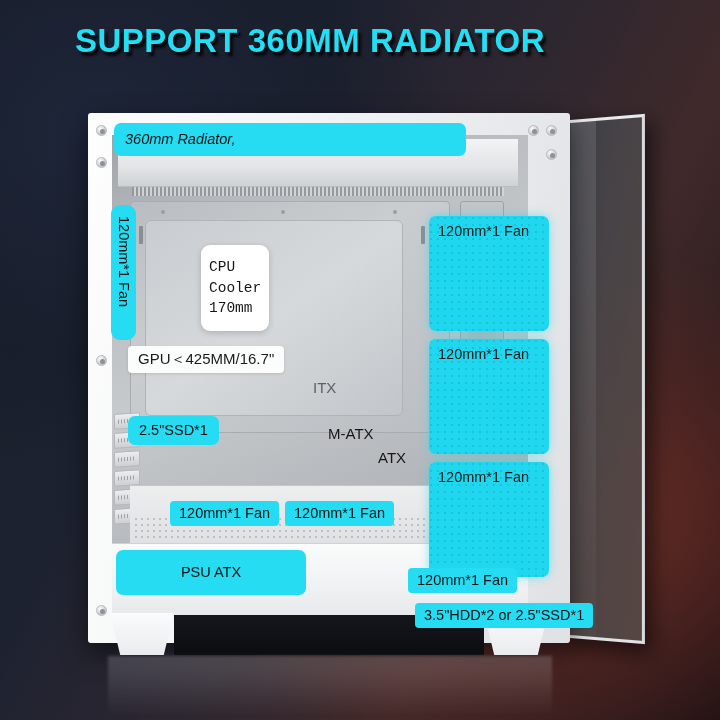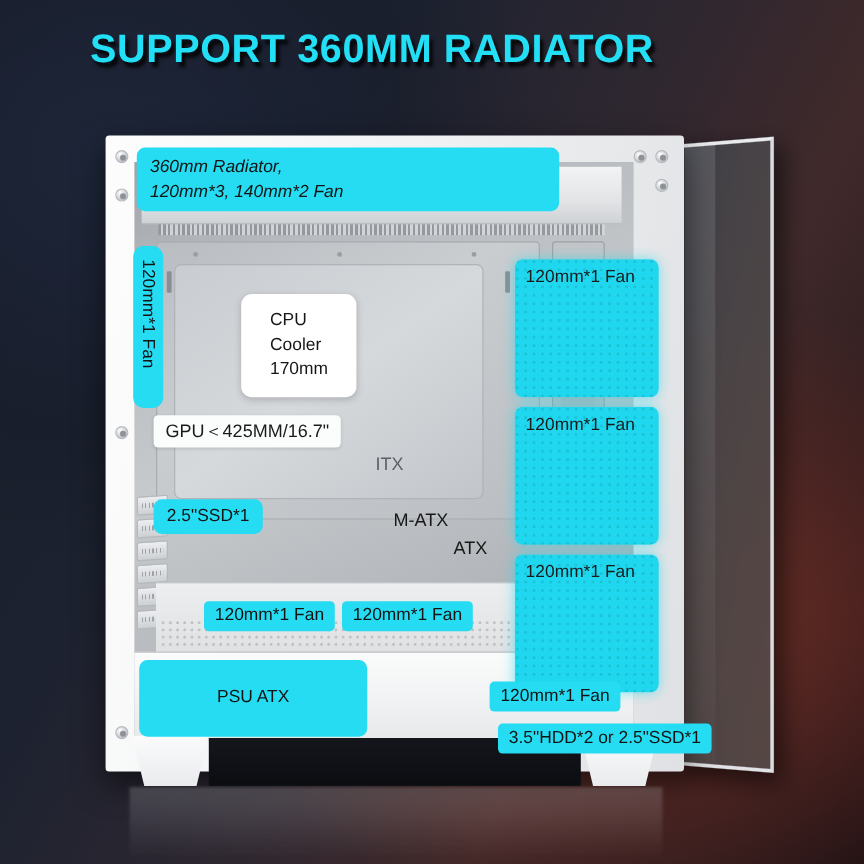--- a/index.html
+++ b/index.html
@@ -188,22 +188,23 @@
 
   
   .wchip {
     position:absolute; background:#fbfcfc; color:#1a1a1a;
     font-size:15px; padding:4px 10px; border-radius:4px; white-space:nowrap;
     box-shadow:0 1px 3px rgba(0,0,0,0.12);
   }
   .cpubox {
     position:absolute; background:#fff; border-radius:9px;
     font-size:14.5px; color:#161616; line-height:1.42;
-    padding:12px 24px; white-space:nowrap;
+    padding:12px 8px; white-space:nowrap;
     box-shadow:0 2px 6px rgba(0,0,0,0.18);
+    font-family:Liberation Mono, monospace;
   }
   
   .ff {
     position:absolute; font-size:15px; color:#171717; white-space:nowrap;text-align:center;
   }
   .ff.ghost { color:#5d6166; }
 </style>
 </head>
 <body>
 
@@ -268,21 +269,20 @@
     </div>
     <div class="fanpanel" style="left:341px; top:226px; width:120px; height:115px;">
       <span class="cap">120mm*1 Fan</span>
     </div>
     <div class="fanpanel" style="left:341px; top:349px; width:120px; height:115px;">
       <span class="cap">120mm*1 Fan</span>
     </div>
 
     <div class="chip big two" style="left:26px; top:10px; width:352px; padding:6px 11px;font-style:italic;">
       <div>360mm Radiator,</div>
-      <div>120mm*3, 140mm*2 Fan</div>
     </div>
 
     <div class="chip vert big" style="left:23px; top:92px; height:135px;">120mm*1 Fan</div>
 
     <div class="cpubox" style="left:113px; top:132px;">
       <div>CPU</div>
       <div>Cooler</div>
       <div>170mm</div>
     </div>
 
@@ -291,21 +291,21 @@
 
     <div class="chip big" style="left:40px; top:303px; padding:5px 11px;">2.5"SSD*1</div>
 
     <div class="ff ghost" style="left:225px; top:266px;">ITX</div>
     <div class="ff" style="left:240px; top:312px;">M-ATX</div>
     <div class="ff" style="left:290px; top:336px;">ATX</div>
 
     <div class="chip" style="left:82px; top:388px;">120mm*1 Fan</div>
     <div class="chip" style="left:197px; top:388px;">120mm*1 Fan</div>
 
-    <div class="chip big" style="left:28px; top:437px; width:190px; height:64px; padding:0;">
+    <div class="chip big" style="left:28px; top:437px; width:190px; height:45px; padding:0;">
       <span style="position:absolute; left:0; top:0; width:100%; height:100%;
                    display:flex; align-items:center; justify-content:center;">PSU ATX</span>
     </div>
 
     <div class="chip" style="left:320px; top:455px;">120mm*1 Fan</div>
     <div class="chip" style="left:327px; top:490px;">3.5"HDD*2 or 2.5"SSD*1</div>
 
   </div>
 </div>
 

